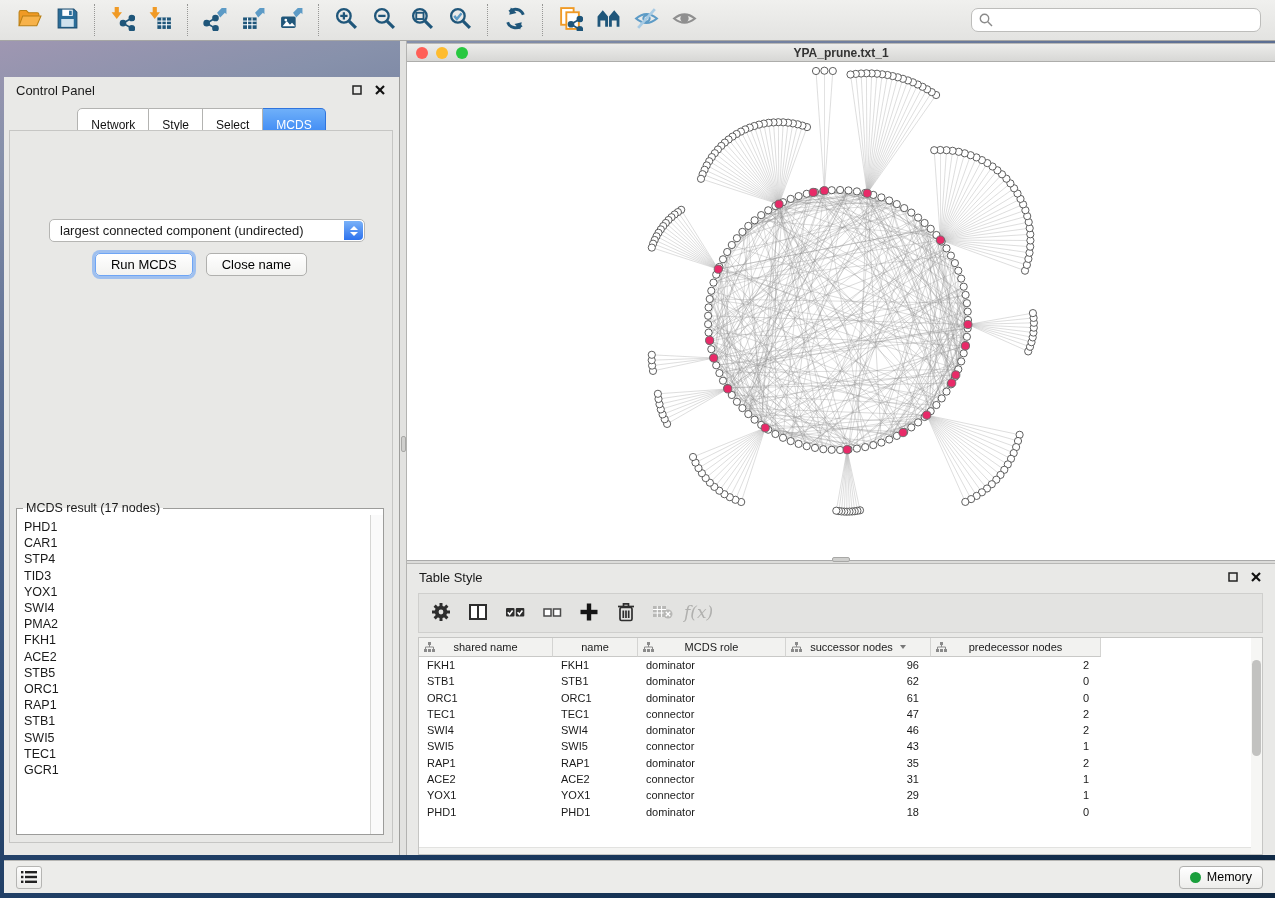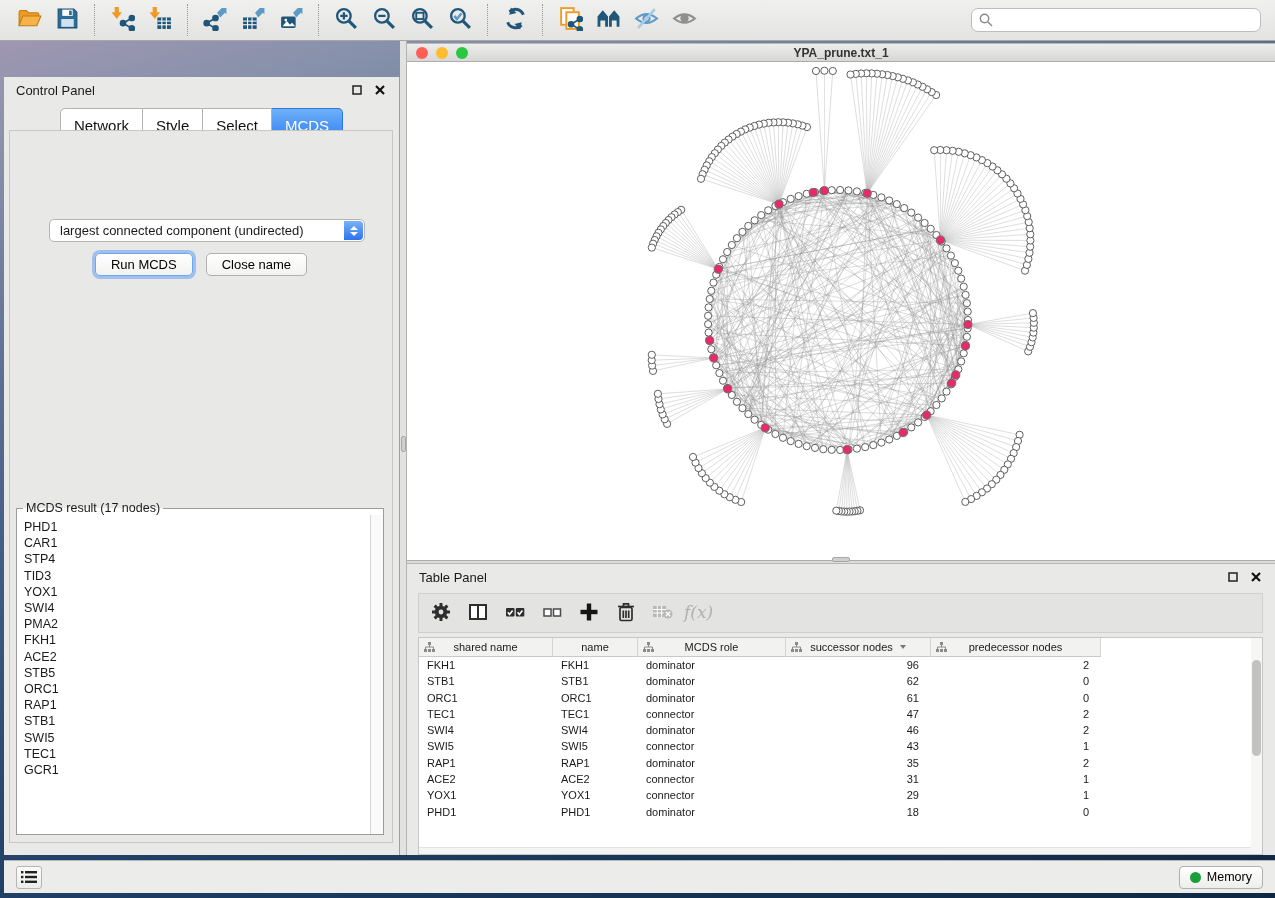--- a/index.html
+++ b/index.html
@@ -21,21 +21,21 @@
   
   .main { position:absolute; top:41px; left:4px; right:0; bottom:38px; display:flex; }
   
   .control-panel { width:396px; background:#e9e9e7; position:relative; border-right:1px solid #9e9e9c;margin-top:36px; }
   .panel-header { height:26px; display:flex; align-items:center; padding:0 12px; font-size:13px; }
   .panel-btns { margin-left:auto; display:flex; gap:9px; align-items:center; }
   .panel-btn { background:transparent; border:0; width:14px; height:14px; display:flex; align-items:center; justify-content:center; }
   .seg-tabs { position:absolute; left:0; right:0; display:flex; justify-content:center; }
   .cp-tabs { top:31px; }
   .seg { height:34px; background:#fff; border:1px solid #b3b3b1; border-left:0; padding:0 13px;
-    font-size:15px; display:flex; align-items:center; color:#111; }
+    font-size:12px; display:flex; align-items:center; color:#111; }
   .seg:first-child { border-left:1px solid #b3b3b1; border-radius:5px 0 0 5px; }
   .seg:last-child { border-radius:0 5px 5px 0; }
   .seg.active { background:linear-gradient(#6fb0f9,#2f7ef2); color:#fff; border-color:#2f74dd; }
   .tab-content { position:absolute; left:5px; right:6px; top:53px; bottom:12px;
     background:#e8e8e6; border:1px solid #c6c6c4; }
   .opt-label { text-align:center; margin-top:18px; font-size:13px; }
   .dropdown { position:absolute; left:39px; top:88px; width:316px; height:23px; background:#fff;
     border:1px solid #b5b5b3; border-radius:5px; display:flex; align-items:center; padding-left:10px; font-size:13px; }
   .dd-stepper { position:absolute; right:1px; top:1px; bottom:1px; width:19px; border-radius:0 4px 4px 0;
     background:linear-gradient(#7ab2f8,#2d72ee); display:flex; flex-direction:column; align-items:center; justify-content:center; gap:2px; }
@@ -1101,21 +1101,21 @@
                 <circle cx="302.6" cy="278.3" r="4.1" fill="#e82a68" stroke="#6b6b6b" stroke-width="0.9"></circle>
               </g>
             </svg>
         </div>
       </div>
       <div class="h-splitter">
           <div class="h-handle"></div>
         </div>
       <div class="table-panel">
         <div class="panel-header">
-          <span>Table Panel</span>
+          <span>Table Style</span>
           <span class="panel-btns">
             <button class="panel-btn">
               <svg width="10" height="10">
                   <rect x="1" y="1" width="8" height="8" fill="none" stroke="#222" stroke-width="1.5"></rect>
                 </svg>
             </button>
             <button class="panel-btn">
               <svg width="10" height="10">
                   <g stroke="#111" stroke-width="2.2">
                     <line x1="1" y1="1" x2="9" y2="9"></line>

